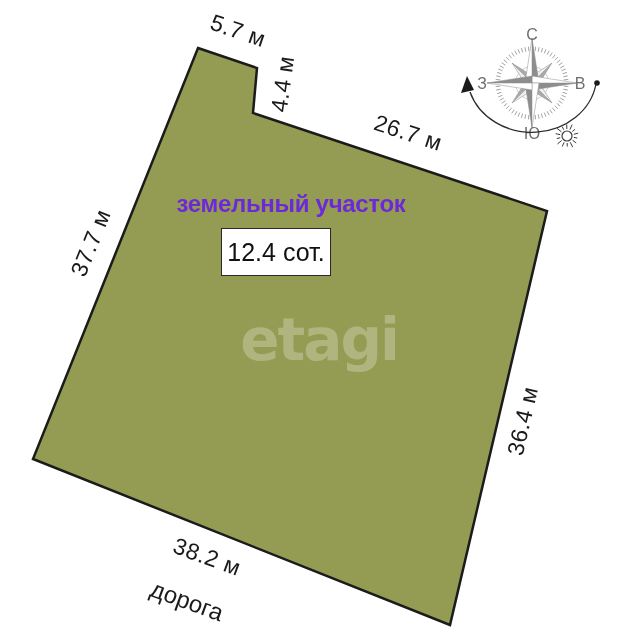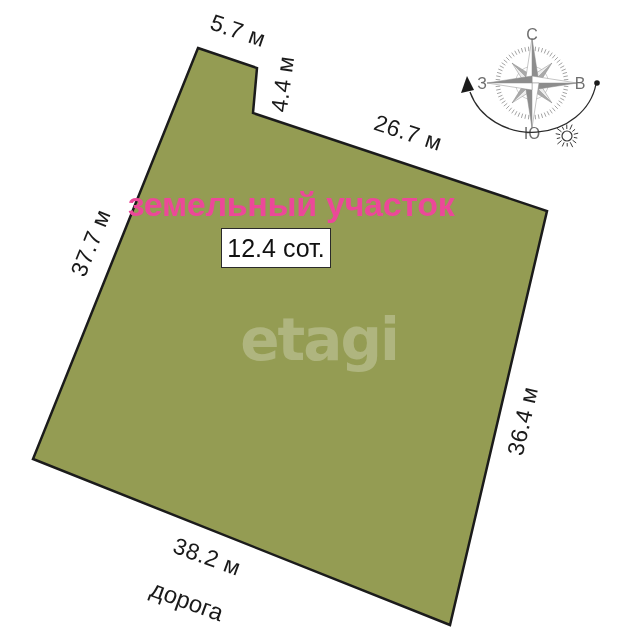--- a/index.html
+++ b/index.html
@@ -8,24 +8,24 @@
     font-family:"Liberation Sans",sans-serif;
   }
   #plot-svg{position:absolute;left:0;top:0;}
   .dim-label{
     position:absolute;white-space:nowrap;color:#1a1a1a;
     font-size:23px;font-weight:400;letter-spacing:.5px;
     transform-origin:center center;
   }
   .plot-title{
     position:absolute;left:291px;top:204px;transform:translate(-50%,-50%);
-    color:#ec4899;font-size:34px;font-weight:600;white-space:nowrap;letter-spacing:-.3px;
+    color:#6d28d9;font-size:24px;font-weight:600;white-space:nowrap;letter-spacing:-.3px;
   }
   .area-box{
-    position:absolute;left:221px;top:228px;width:110px;height:40px;
+    position:absolute;left:221px;top:228px;width:110px;height:48px;
     background:#ffffff;border:1.5px solid #2a2a2a;box-sizing:border-box;
     display:flex;align-items:center;justify-content:center;
     color:#111111;font-size:25px;font-weight:500;white-space:nowrap;
   }
   .watermark{
     position:absolute;left:319px;top:321px;transform:translate(-50%,-50%);
     color:rgba(255,255,255,0.26);font-size:58px;font-weight:700;
     letter-spacing:-2px;font-family:"DejaVu Sans","Liberation Sans",sans-serif;margin-top:19px;
   }
   .road-label{

